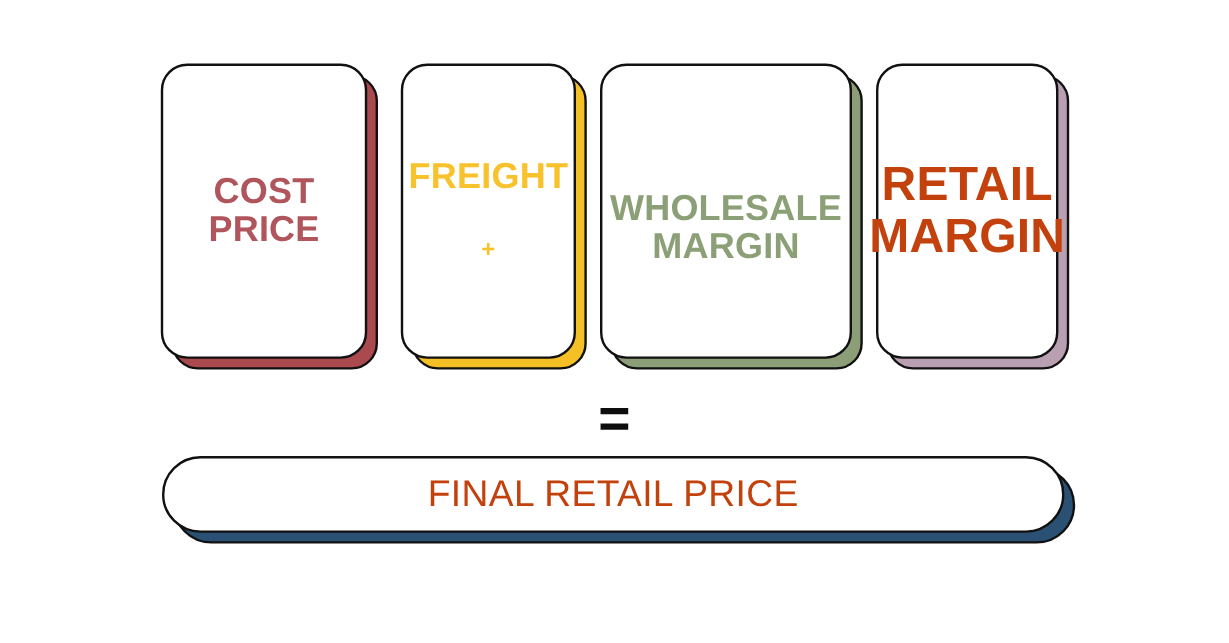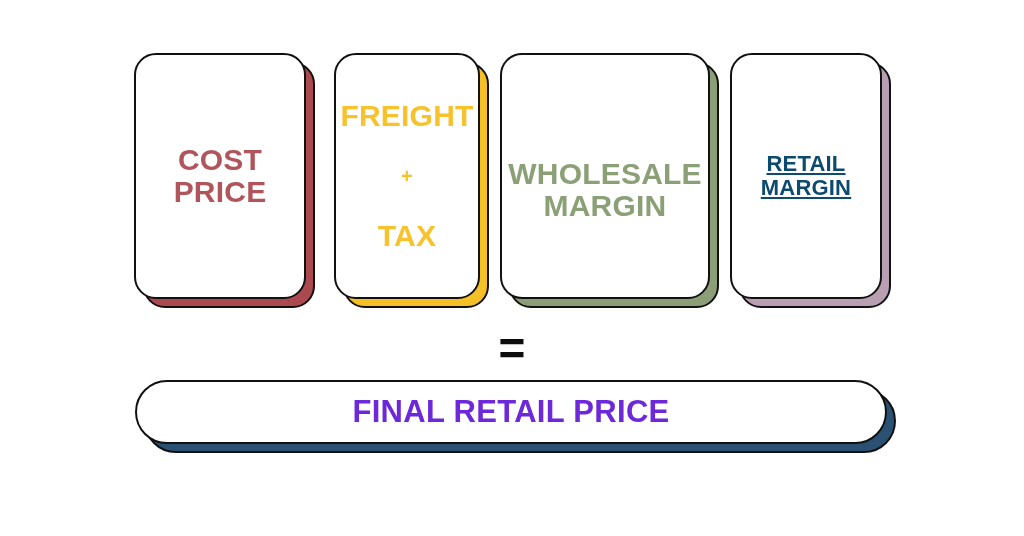--- a/index.html
+++ b/index.html
@@ -76,21 +76,21 @@
 
   
   #card-cost      { left: 134px; width: 172px; height: 246px; }
   #card-freight   { left: 334px; width: 146px; height: 246px; }
   #card-wholesale { left: 500px; width: 210px; height: 246px; }
   #card-retail    { left: 730px; width: 152px; height: 246px; }
 
   #card-cost .card-label      { color: #B0555C; font-size: 30px; }
   #card-freight .card-label   { color: #F8C22C; font-size: 30px; }
   #card-wholesale .card-label { color: #8BA077; font-size: 30px; margin-top: 28px; }
-  #card-retail .card-label    { color: #0c4a6e; font-size: 22px; text-decoration: underline; }
+  #card-retail .card-label    { color: #c2410c; font-size: 40px; }
 
   #card-cost .card-shadow      { background: #AB4A4E; }
   #card-freight .card-shadow   { background: #F5C026; }
   #card-wholesale .card-shadow { background: #8B9E77; }
   #card-retail .card-shadow    { background: #B89FB2; }
 
   
   .plus-line {
     display: block;
     font-size: 20px;
@@ -147,22 +147,22 @@
     height: 100%;
     box-sizing: border-box;
     background: #ffffff;
     border: 2.6px solid #111111;
     border-radius: 34px;
     display: flex;
     align-items: center;
     justify-content: center;
   }
   #final-bar-label {
-    color: #6d28d9;
-    font-weight: bold;
+    color: #c2410c;
+    font-weight: normal;
     font-size: 31px;
     letter-spacing: 0.3px;
     user-select: none;
   }
 
   
   #brand-logo {
     position: absolute;
     left: 884px;
     top: 466px;
@@ -185,21 +185,20 @@
 PRICE</span>
       </div>
     </div>
 
     <div class="card-wrap" id="card-freight">
       <div class="card-shadow"></div>
       <div class="card-face">
         <span class="card-label">
           <span class="big-line">FREIGHT</span>
           <span class="plus-line">+</span>
-          <span class="big-line">TAX</span>
         </span>
       </div>
     </div>
 
     <div class="card-wrap" id="card-wholesale">
       <div class="card-shadow"></div>
       <div class="card-face">
         <span class="card-label">WHOLESALE
 MARGIN</span>
       </div>

